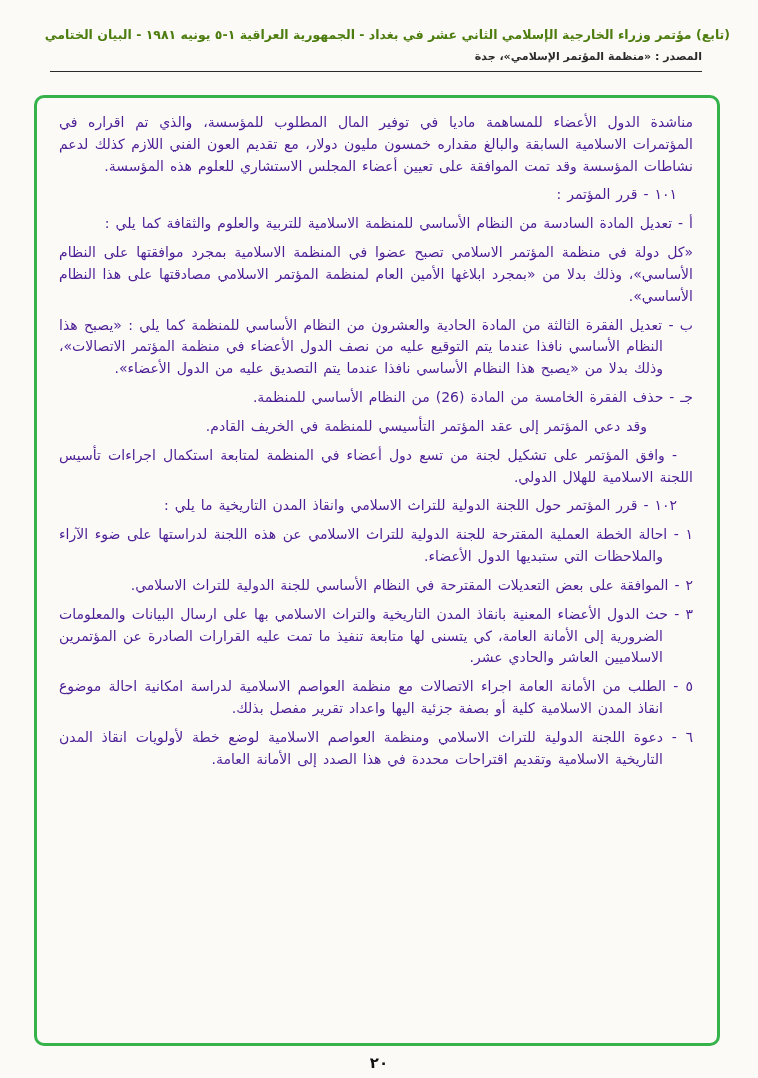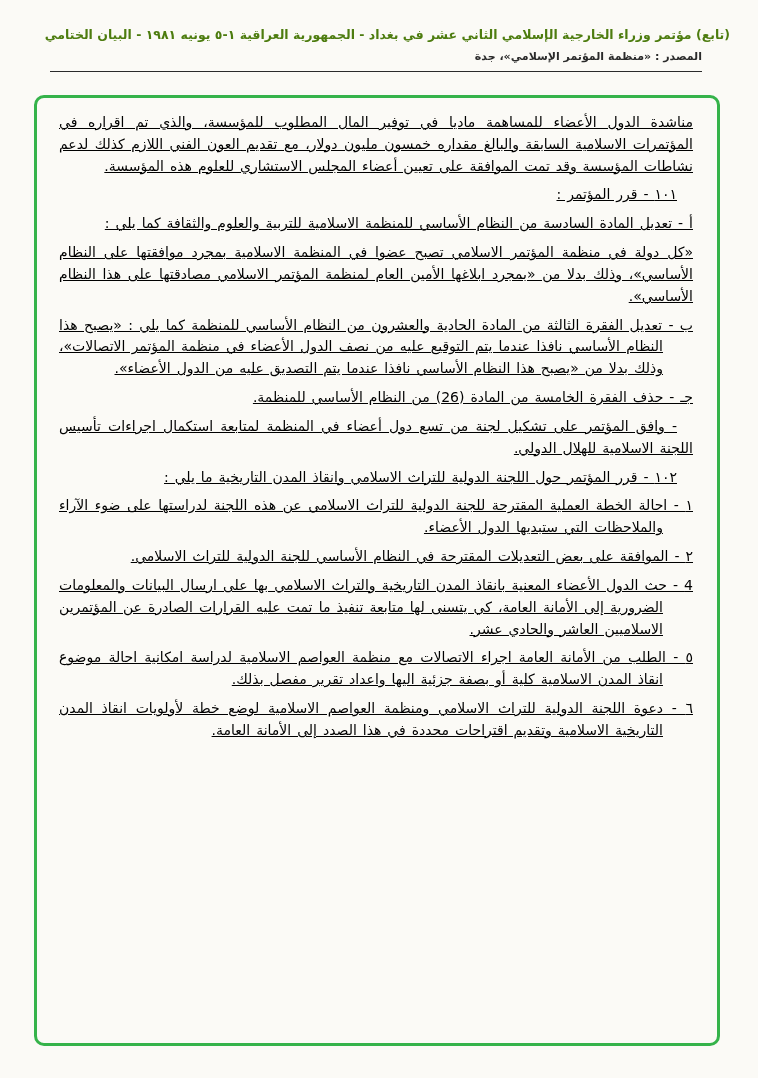--- a/index.html
+++ b/index.html
@@ -42,25 +42,24 @@
     bottom: 32px;
     border: 3px solid #35b34a;
     border-radius: 10px;
     padding: 14px 24px 8px 22px;
     overflow: hidden;
     background: transparent;
   }
   .content-box p {
     font-size: 14px;
     line-height: 1.56;
-    color: #000000;
+    color: #4c1d95;
     text-align: justify;
     margin-bottom: 7px;
     word-spacing: 1.5px;
-    text-decoration: underline;
   }
   .p-flow { }
   .p-head { text-indent: 16px; }
   .p-item { padding-right: 30px; text-indent: -30px; }
   .p-indent2 { padding-right: 46px; }
   .page-number {
     position: absolute;
     bottom: 6px;
     left: 0;
     width: 100%;
@@ -81,23 +80,25 @@
     <div class="rule"></div>
   </div>
 
   <div class="content-box">
     <p class="p-flow">مناشدة الدول الأعضاء للمساهمة ماديا في توفير المال المطلوب للمؤسسة، والذي تم اقراره في المؤتمرات الاسلامية السابقة والبالغ مقداره خمسون مليون دولار، مع تقديم العون الفني اللازم كذلك لدعم نشاطات المؤسسة وقد تمت الموافقة على تعيين أعضاء المجلس الاستشاري للعلوم هذه المؤسسة.</p>
     <p class="p-head">١٠١ - قرر المؤتمر :</p>
     <p class="p-item">أ - تعديل المادة السادسة من النظام الأساسي للمنظمة الاسلامية للتربية والعلوم والثقافة كما يلي :</p>
     <p class="p-flow">«كل دولة في منظمة المؤتمر الاسلامي تصبح عضوا في المنظمة الاسلامية بمجرد موافقتها على النظام الأساسي»، وذلك بدلا من «بمجرد ابلاغها الأمين العام لمنظمة المؤتمر الاسلامي مصادقتها على هذا النظام الأساسي».</p>
     <p class="p-item">ب - تعديل الفقرة الثالثة من المادة الحادية والعشرون من النظام الأساسي للمنظمة كما يلي : «يصبح هذا النظام الأساسي نافذا عندما يتم التوقيع عليه من نصف الدول الأعضاء في منظمة المؤتمر الاتصالات»، وذلك بدلا من «يصبح هذا النظام الأساسي نافذا عندما يتم التصديق عليه من الدول الأعضاء».</p>
     <p class="p-item">جـ - حذف الفقرة الخامسة من المادة (26) من النظام الأساسي للمنظمة.</p>
+    <p class="p-indent2">وقد دعي المؤتمر إلى عقد المؤتمر التأسيسي للمنظمة في الخريف القادم.</p>
     <p class="p-head">- وافق المؤتمر على تشكيل لجنة من تسع دول أعضاء في المنظمة لمتابعة استكمال اجراءات تأسيس اللجنة الاسلامية للهلال الدولي.</p>
     <p class="p-head">١٠٢ - قرر المؤتمر حول اللجنة الدولية للتراث الاسلامي وانقاذ المدن التاريخية ما يلي :</p>
     <p class="p-item">١ - احالة الخطة العملية المقترحة للجنة الدولية للتراث الاسلامي عن هذه اللجنة لدراستها على ضوء الآراء والملاحظات التي ستبديها الدول الأعضاء.</p>
     <p class="p-item">٢ - الموافقة على بعض التعديلات المقترحة في النظام الأساسي للجنة الدولية للتراث الاسلامي.</p>
-    <p class="p-item">4 - حث الدول الأعضاء المعنية بانقاذ المدن التاريخية والتراث الاسلامي بها على ارسال البيانات والمعلومات الضرورية إلى الأمانة العامة، كي يتسنى لها متابعة تنفيذ ما تمت عليه القرارات الصادرة عن المؤتمرين الاسلاميين العاشر والحادي عشر.</p>
+    <p class="p-item">٣ - حث الدول الأعضاء المعنية بانقاذ المدن التاريخية والتراث الاسلامي بها على ارسال البيانات والمعلومات الضرورية إلى الأمانة العامة، كي يتسنى لها متابعة تنفيذ ما تمت عليه القرارات الصادرة عن المؤتمرين الاسلاميين العاشر والحادي عشر.</p>
     <p class="p-item">٥ - الطلب من الأمانة العامة اجراء الاتصالات مع منظمة العواصم الاسلامية لدراسة امكانية احالة موضوع انقاذ المدن الاسلامية كلية أو بصفة جزئية اليها واعداد تقرير مفصل بذلك.</p>
     <p class="p-item">٦ - دعوة اللجنة الدولية للتراث الاسلامي ومنظمة العواصم الاسلامية لوضع خطة لأولويات انقاذ المدن التاريخية الاسلامية وتقديم اقتراحات محددة في هذا الصدد إلى الأمانة العامة.</p>
   </div>
 
+  <div class="page-number">٢٠</div>
 
 </div>
 
 </body></html>

